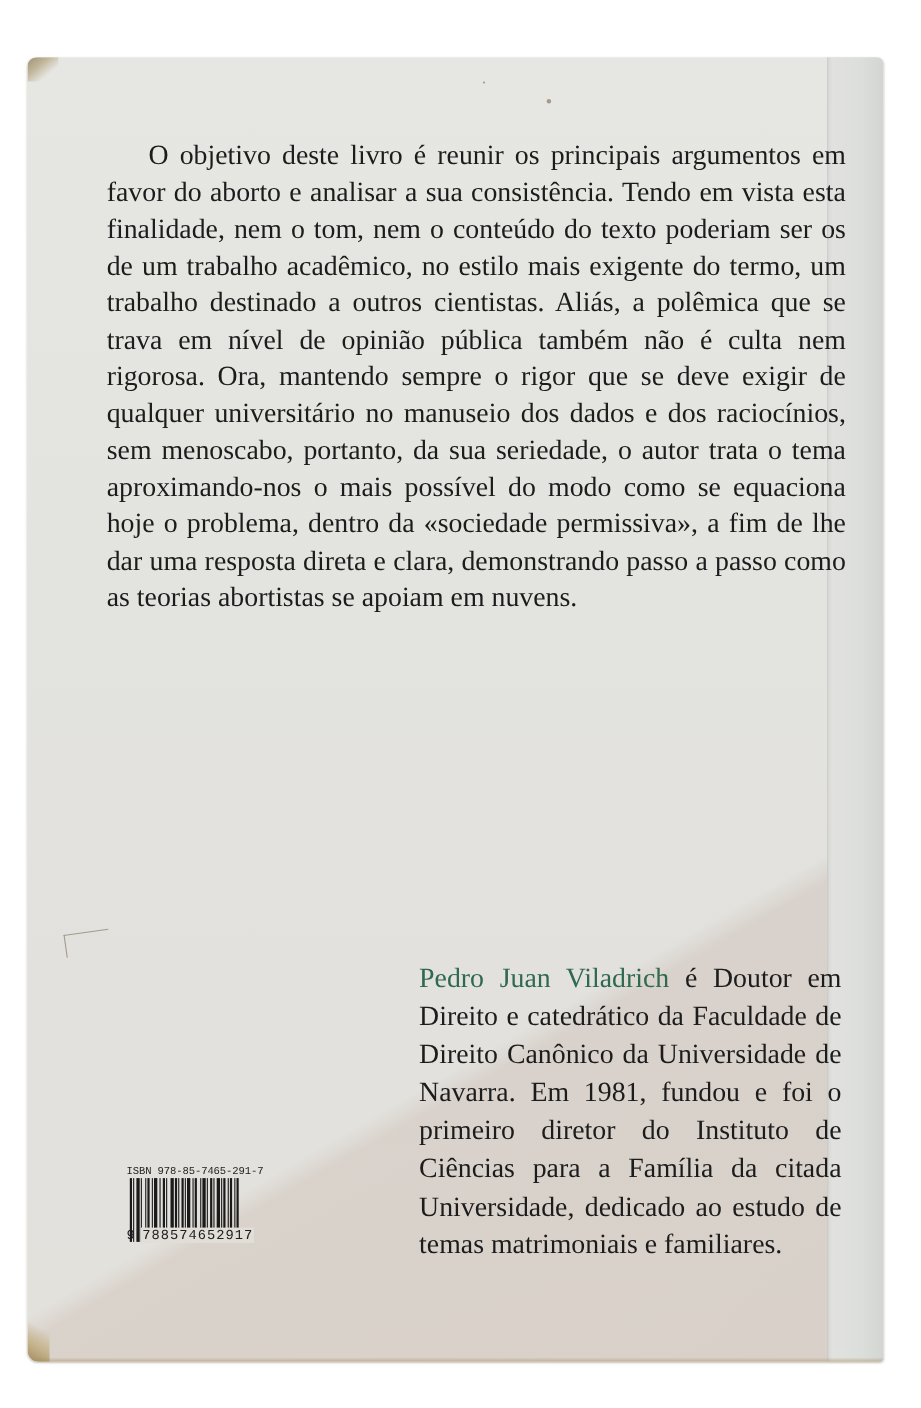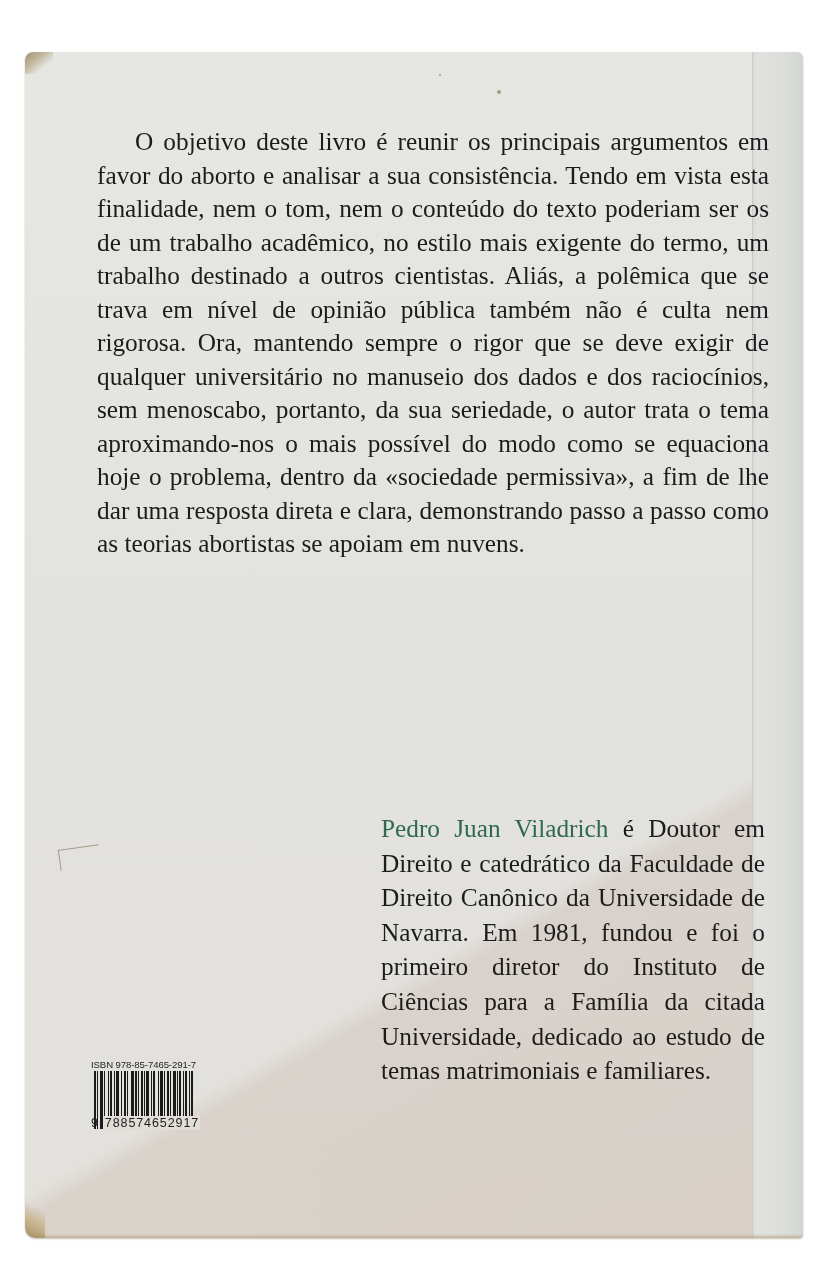--- a/index.html
+++ b/index.html
@@ -100,38 +100,38 @@
       font-size: 25.3px;
       line-height: 33.5px;
       color: #1c1c1c;
       text-align: justify;
       text-indent: 38px;
       hyphens: manual;
     }
     .bio {
       position: absolute;
       left: 356px;
-      top: 759px;
+      top: 820px;
       width: 384px;
       margin: 0;
       font-family: "Liberation Serif", "DejaVu Serif", serif;
       font-size: 25.3px;
       line-height: 34.6px;
       color: #1c1c1c;
       text-align: justify;
     }
     .author-name {
       color: #2f6a4f;
     }
     .barcode-block {
       position: absolute;
-      left: 66px;
+      left: 90px;
       top: 1007px;
       width: 126px;
-      font-family: Liberation Sans, sans-serif;
+      font-family: Liberation Mono, monospace;
       color: #1e1e1e;
     }
     .isbn-label {
       font-size: 9.6px;
       letter-spacing: -0.1px;
       line-height: 11px;
       white-space: nowrap;
       display: block;
     }
     .barcode-bars {

